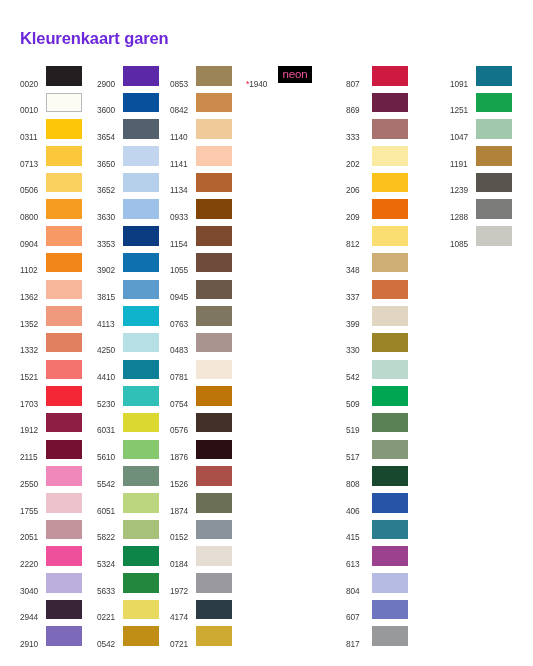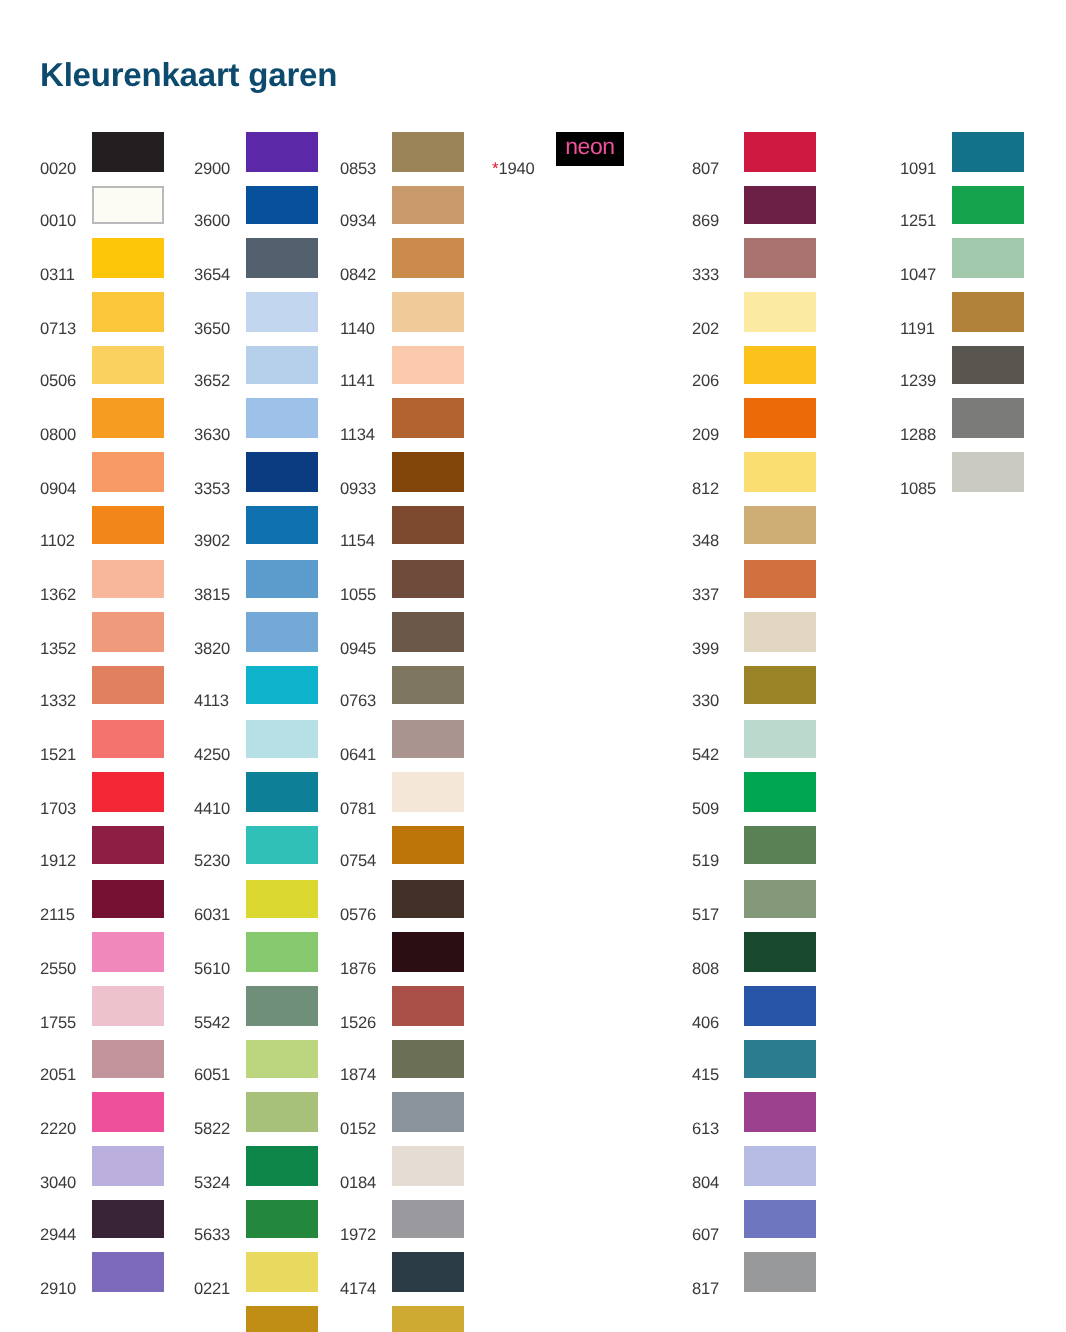--- a/index.html
+++ b/index.html
@@ -25,21 +25,21 @@
     background: #ffffff;
   }
 
   .page-title {
     position: absolute;
     left: 20px;
     top: 29px;
     font-size: 16.5px;
     font-weight: bold;
     letter-spacing: -0.1px;
-    color: #0c4a6e;
+    color: #6d28d9;
     white-space: nowrap;
   }
 
   .columns {
     position: absolute;
     left: 0;
     top: 66px;
     width: 533px;
   }
 
@@ -233,24 +233,20 @@
         </div>
         <div class="swatch-row">
           <div class="swatch-code">3902</div>
           <div class="swatch-chip" title="3902" style="background: rgb(14, 113, 173);"></div>
         </div>
         <div class="swatch-row">
           <div class="swatch-code">3815</div>
           <div class="swatch-chip" title="3815" style="background: rgb(91, 156, 205);"></div>
         </div>
         <div class="swatch-row">
-          <div class="swatch-code">3820</div>
-          <div class="swatch-chip" title="3820" style="background: rgb(116, 168, 214);"></div>
-        </div>
-        <div class="swatch-row">
           <div class="swatch-code">4113</div>
           <div class="swatch-chip" title="4113" style="background: rgb(15, 180, 204);"></div>
         </div>
         <div class="swatch-row">
           <div class="swatch-code">4250</div>
           <div class="swatch-chip" title="4250" style="background: rgb(182, 223, 230);"></div>
         </div>
         <div class="swatch-row">
           <div class="swatch-code">4410</div>
           <div class="swatch-chip" title="4410" style="background: rgb(13, 127, 151);"></div>
@@ -295,24 +291,20 @@
           <div class="swatch-code">0542</div>
           <div class="swatch-chip" title="0542" style="background: rgb(192, 141, 21);"></div>
         </div>
       </div>
       <div class="color-column" style="left: 170px;">
         <div class="swatch-row">
           <div class="swatch-code">0853</div>
           <div class="swatch-chip" title="0853" style="background: rgb(154, 132, 88);"></div>
         </div>
         <div class="swatch-row">
-          <div class="swatch-code">0934</div>
-          <div class="swatch-chip" title="0934" style="background: rgb(201, 154, 108);"></div>
-        </div>
-        <div class="swatch-row">
           <div class="swatch-code">0842</div>
           <div class="swatch-chip" title="0842" style="background: rgb(203, 139, 75);"></div>
         </div>
         <div class="swatch-row">
           <div class="swatch-code">1140</div>
           <div class="swatch-chip" title="1140" style="background: rgb(240, 203, 154);"></div>
         </div>
         <div class="swatch-row">
           <div class="swatch-code">1141</div>
           <div class="swatch-chip" title="1141" style="background: rgb(251, 201, 171);"></div>
@@ -335,21 +327,21 @@
         </div>
         <div class="swatch-row">
           <div class="swatch-code">0945</div>
           <div class="swatch-chip" title="0945" style="background: rgb(108, 88, 73);"></div>
         </div>
         <div class="swatch-row">
           <div class="swatch-code">0763</div>
           <div class="swatch-chip" title="0763" style="background: rgb(127, 118, 96);"></div>
         </div>
         <div class="swatch-row">
-          <div class="swatch-code">0641</div>
+          <div class="swatch-code">0483</div>
           <div class="swatch-chip" title="0874" style="background: rgb(169, 148, 144);"></div>
         </div>
         <div class="swatch-row">
           <div class="swatch-code">0781</div>
           <div class="swatch-chip" title="0781" style="background: rgb(244, 231, 215);"></div>
         </div>
         <div class="swatch-row">
           <div class="swatch-code">0754</div>
           <div class="swatch-chip" title="0932" style="background: rgb(189, 116, 9);"></div>
         </div>

